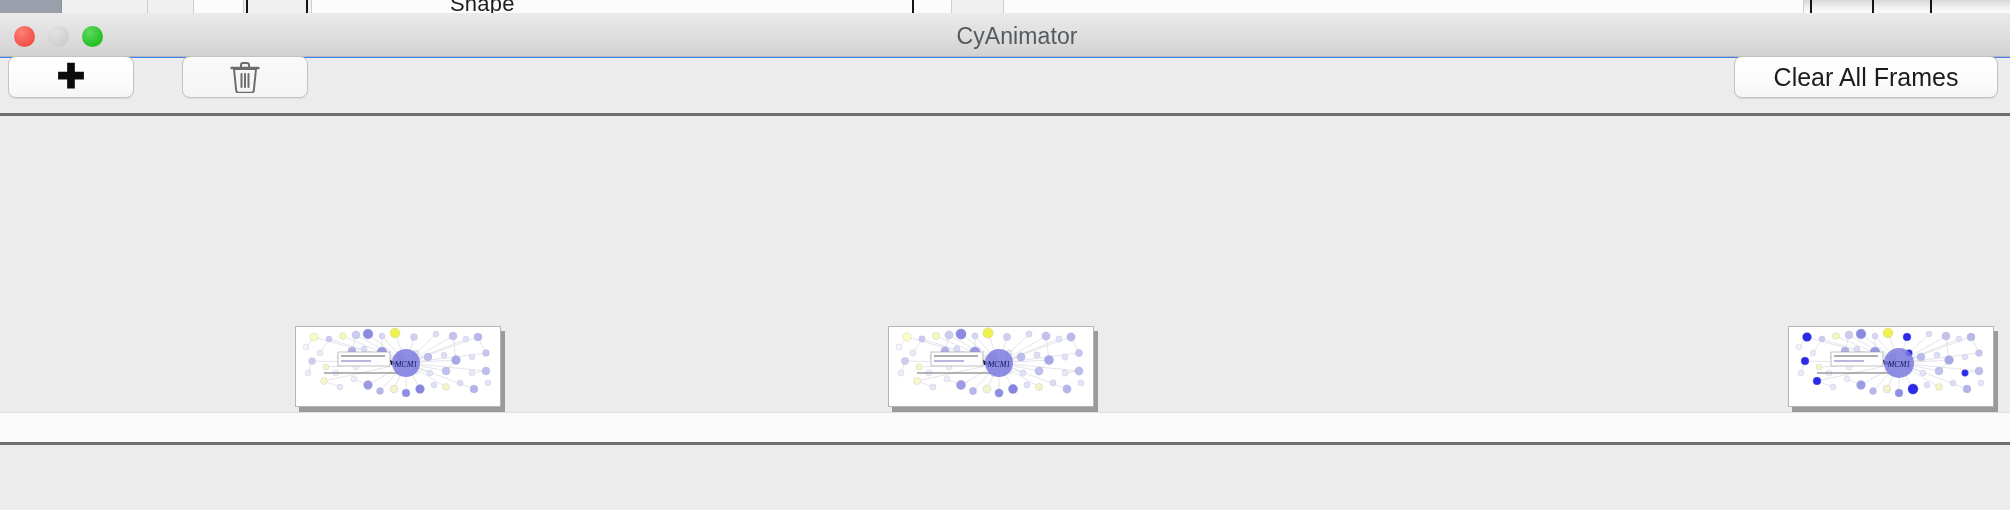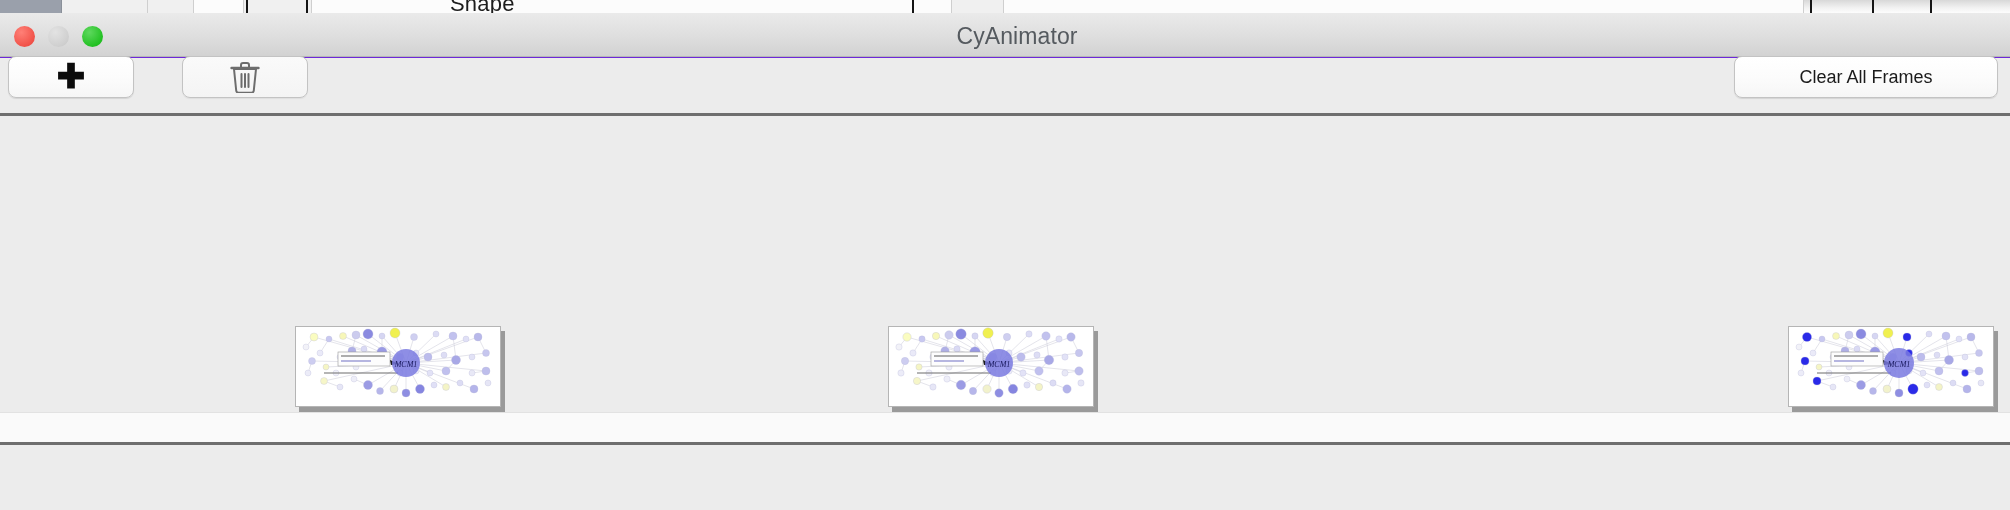--- a/index.html
+++ b/index.html
@@ -4,21 +4,21 @@
 <style>
   * { box-sizing: border-box; }
   html, body {
     margin: 0; padding: 0;
     width: 2010px; height: 510px;
     overflow: hidden;
     font-family: "Liberation Sans", sans-serif;
     background: #ececec;
   }
 
-  #app { position: relative; width: 2010px; height: 394px; background: #6d28d9; }
+  #app { position: relative; width: 2010px; height: 394px; background: #3b82f6; }
 
   
   .bg-strip {
     position: absolute; left: 0; top: 0; width: 2010px; height: 13px;
     background: linear-gradient(to bottom, #d8d8d8 0%, #f2f2f2 60%, #fdfdfd 100%);
     overflow: hidden;
   }
   .bg-chip { position: absolute; top: 0; height: 13px; background: #f0f0f0; border-right: 1px solid #cfcfcf; }
   .bg-chip.dark { background: #9aa0ab; border-right: 1px solid #8a9099; }
   .bg-chip.white { background: #fcfcfc; }
@@ -63,21 +63,21 @@
     display: flex; align-items: center; justify-content: center;
     cursor: default;
   }
   .btn.flat {
     background: linear-gradient(to bottom, #fafafa 0%, #f4f4f4 100%);
     box-shadow: 0 1px 1px rgba(0,0,0,.06);
   }
   #btn-add  { left: 8px;  top: 56px; width: 126px; height: 42px; }
   #btn-del  { left: 182px; top: 56px; width: 126px; height: 42px; }
   #btn-clear{ left: 1734px; top: 56px; width: 264px; height: 42px; }
-  #btn-clear .lbl { font-size: 18px; color: #1b1b1b; }
+  #btn-clear .lbl { font-size: 25px; color: #1b1b1b; }
   .plus-glyph { font-size: 34px; font-weight: bold; color: #0c0c0c; line-height: 1; margin-top: -3px; }
 
   
   .timeline {
     position: absolute; left: 0; top: 116px; width: 2010px; height: 296px;
     background: #ececec;
     overflow: hidden;
     font-style: italic;
   }
 

